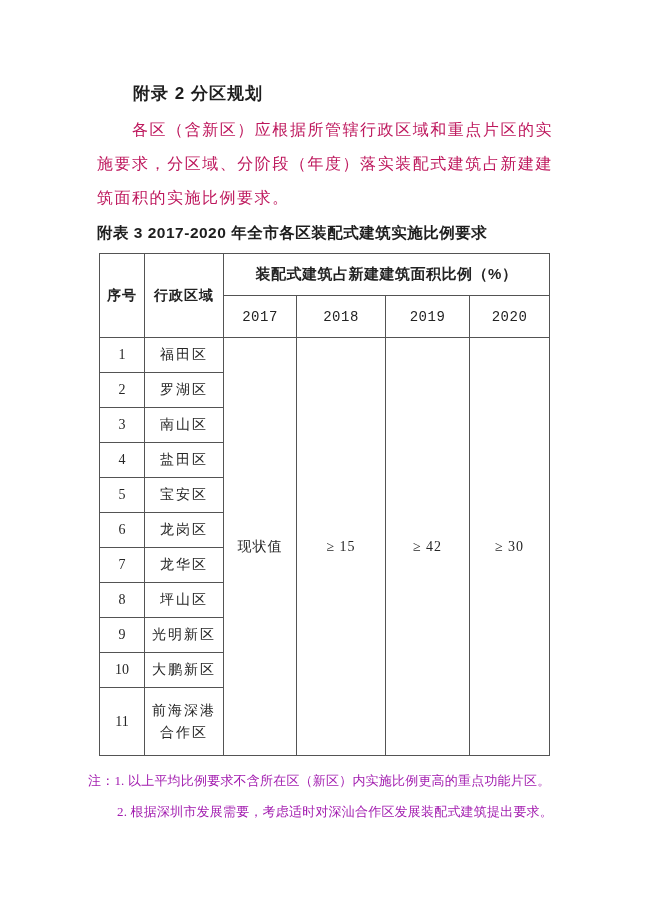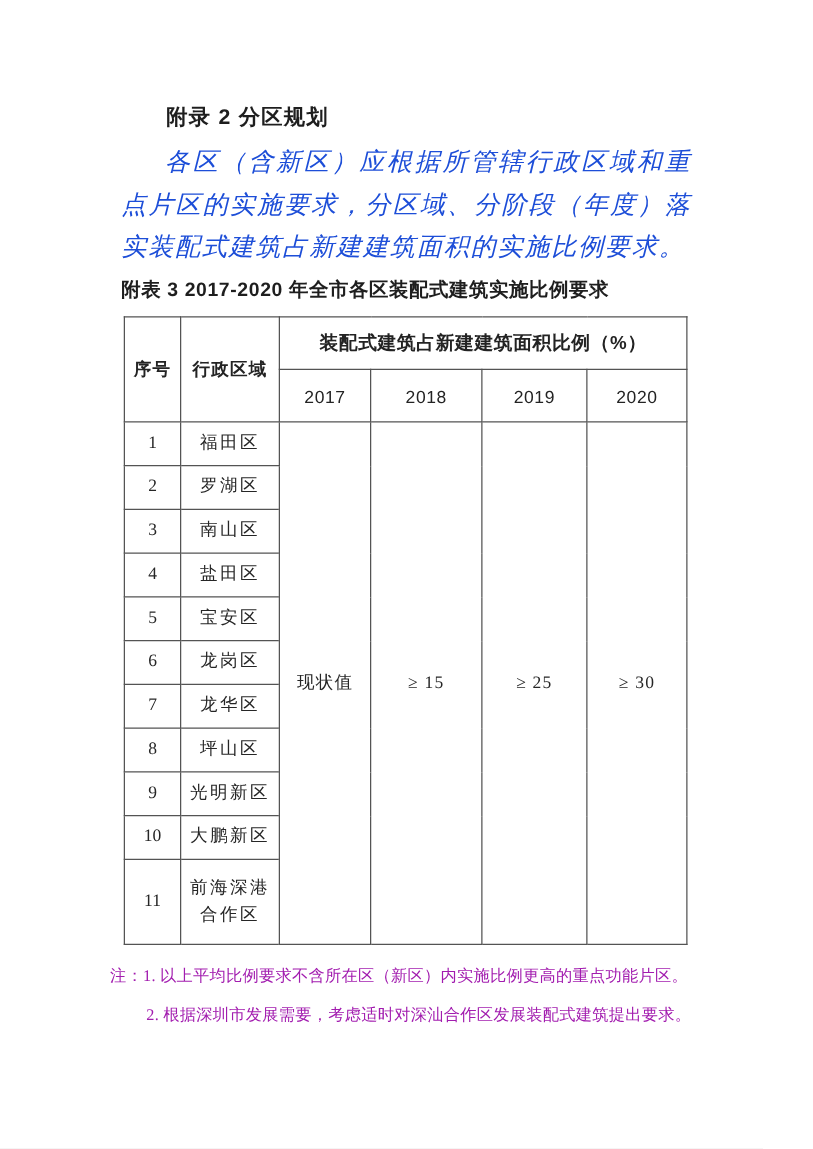--- a/index.html
+++ b/index.html
@@ -20,29 +20,28 @@
     font-family: "Liberation Sans", sans-serif;
     font-weight: bold;
     font-size: 17px;
     line-height: 20px;
     letter-spacing: 1px;
     text-indent: 36px;
     margin-bottom: 9px;
     color: #1e1e1e;
   }
   .body-text {
-    font-size: 20px;
+    font-size: 16px;
     line-height: 34px;
     letter-spacing: 1.5px;
     text-indent: 35px;
     text-align: justify;
     text-justify: inter-ideograph;
     word-break: break-all;
-    color: #1d4ed8;
-    font-style: italic;
+    color: #be185d;
   }
   .table-title {
     font-family: "Liberation Sans", sans-serif;
     font-weight: bold;
     font-size: 15.5px;
     line-height: 24px;
     letter-spacing: 0.5px;
     text-align: left;
     margin-top: 6px;
     color: #1e1e1e;
@@ -65,21 +64,21 @@
   .ratio-table thead tr { height: 42px; }
   .ratio-table thead th {
     font-family: "Liberation Sans", sans-serif;
     font-weight: bold;
     font-size: 14px;
     letter-spacing: 1px;
     color: #232323;
   }
   .ratio-table thead th.group-header { font-size: 15px; letter-spacing: 0.5px; }
   .ratio-table thead th.year-header {
-    font-family: Liberation Sans, sans-serif;
+    font-family: Liberation Mono, monospace;
     font-weight: normal;
     font-size: 14px;
     letter-spacing: 0.5px;
   }
   .ratio-table tbody tr { height: 35px; }
   .ratio-table tbody tr.tall-row { height: 68px; }
   .ratio-table tbody td {
     font-size: 14px;
     letter-spacing: 2px;
     line-height: 22px;
@@ -142,21 +141,21 @@
           <th class="year-header">2019</th>
           <th class="year-header">2020</th>
         </tr>
       </thead>
       <tbody>
         <tr>
           <td class="seq-cell">1</td>
           <td>福田区</td>
           <td rowspan="11" class="value-cell">现状值</td>
           <td rowspan="11" class="value-cell">≥ 15</td>
-          <td rowspan="11" class="value-cell">≥ 25</td>
+          <td rowspan="11" class="value-cell">≥ 42</td>
           <td rowspan="11" class="value-cell">≥ 30</td>
         </tr>
         <tr>
           <td class="seq-cell">2</td>
           <td>罗湖区</td>
         </tr>
         <tr>
           <td class="seq-cell">3</td>
           <td>南山区</td>
         </tr>

